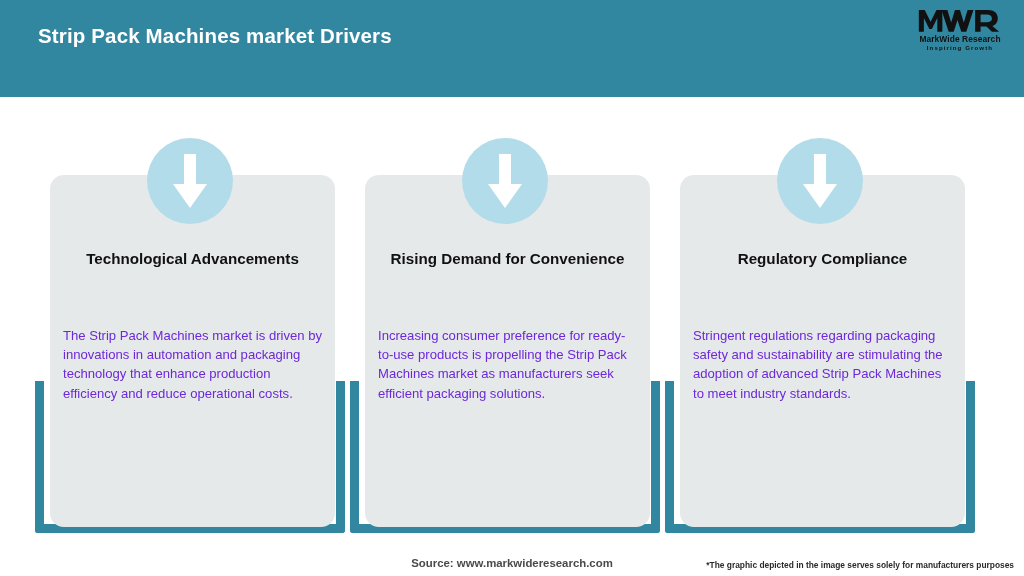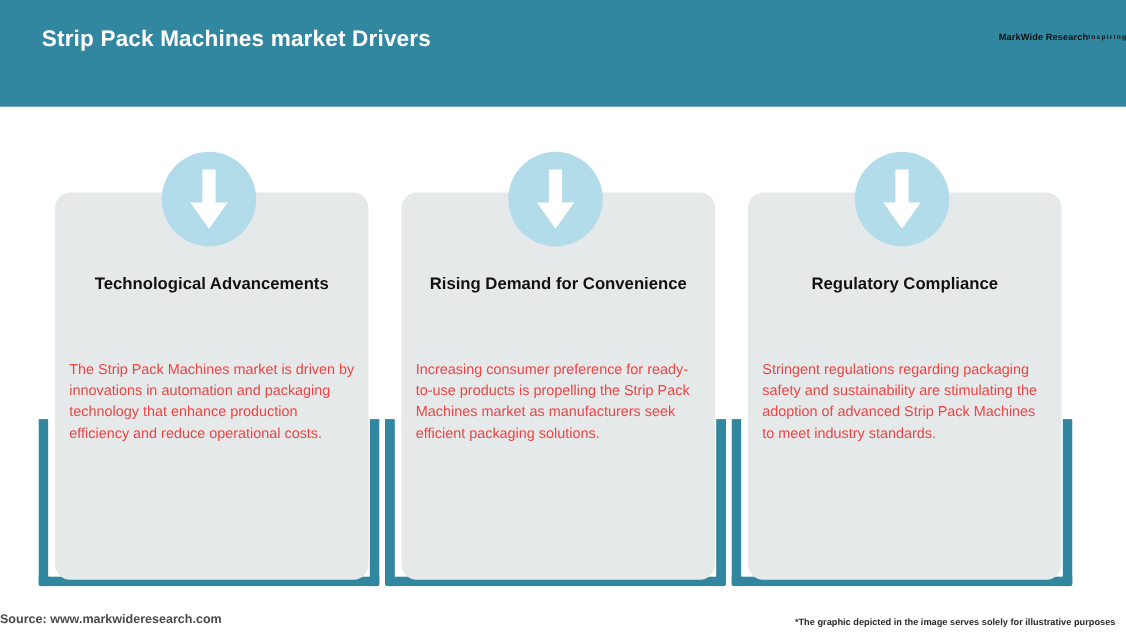--- a/index.html
+++ b/index.html
@@ -36,20 +36,21 @@
   }
 
   
   #brand-logo {
     position: absolute;
     right: 12px;
     top: 7px;
     width: 104px;
     height: 52px;
     display: flex;
+    flex-direction: column;
     align-items: center;
     justify-content: flex-start;
   }
   #logo-mark {
     display: block;
     width: 84px;
     height: 27px;
   }
   #logo-name {
     font-size: 8.4px;
@@ -146,32 +147,32 @@
     line-height: 1.45;
   }
 
   .card-body {
     position: absolute;
     left: 33px;
     top: 188px;
     width: 262px;
     font-size: 13.1px;
     font-weight: normal;
-    color: #ef4444;
+    color: #6d28d9;
     line-height: 1.47;
     text-align: left;
   }
 
   
   #source-note {
     position: absolute;
     left: 0;
     top: 557px;
     width: 1024px;
-    text-align: left;
+    text-align: center;
     font-size: 11.4px;
     font-weight: bold;
     color: #4a4a4a;
   }
   #disclaimer-note {
     position: absolute;
     right: 10px;
     top: 560px;
     font-size: 8.4px;
     font-weight: bold;
@@ -235,13 +236,13 @@
         <path d="M14 2 L26 2 L26 32 L37 32 L20 56 L3 32 L14 32 Z" fill="#ffffff"></path>
       </svg>
     </div>
     <div class="card-title">Rising Demand for Convenience</div>
     <div class="card-body">Increasing consumer preference for ready-to-use products is propelling the Strip Pack Machines market as manufacturers seek efficient packaging solutions.</div>
   </div>
 
 </div>
 
 <div id="source-note">Source: www.markwideresearch.com</div>
-<div id="disclaimer-note">*The graphic depicted in the image serves solely for illustrative purposes</div>
+<div id="disclaimer-note">*The graphic depicted in the image serves solely for manufacturers purposes</div>
 
 </body></html>

